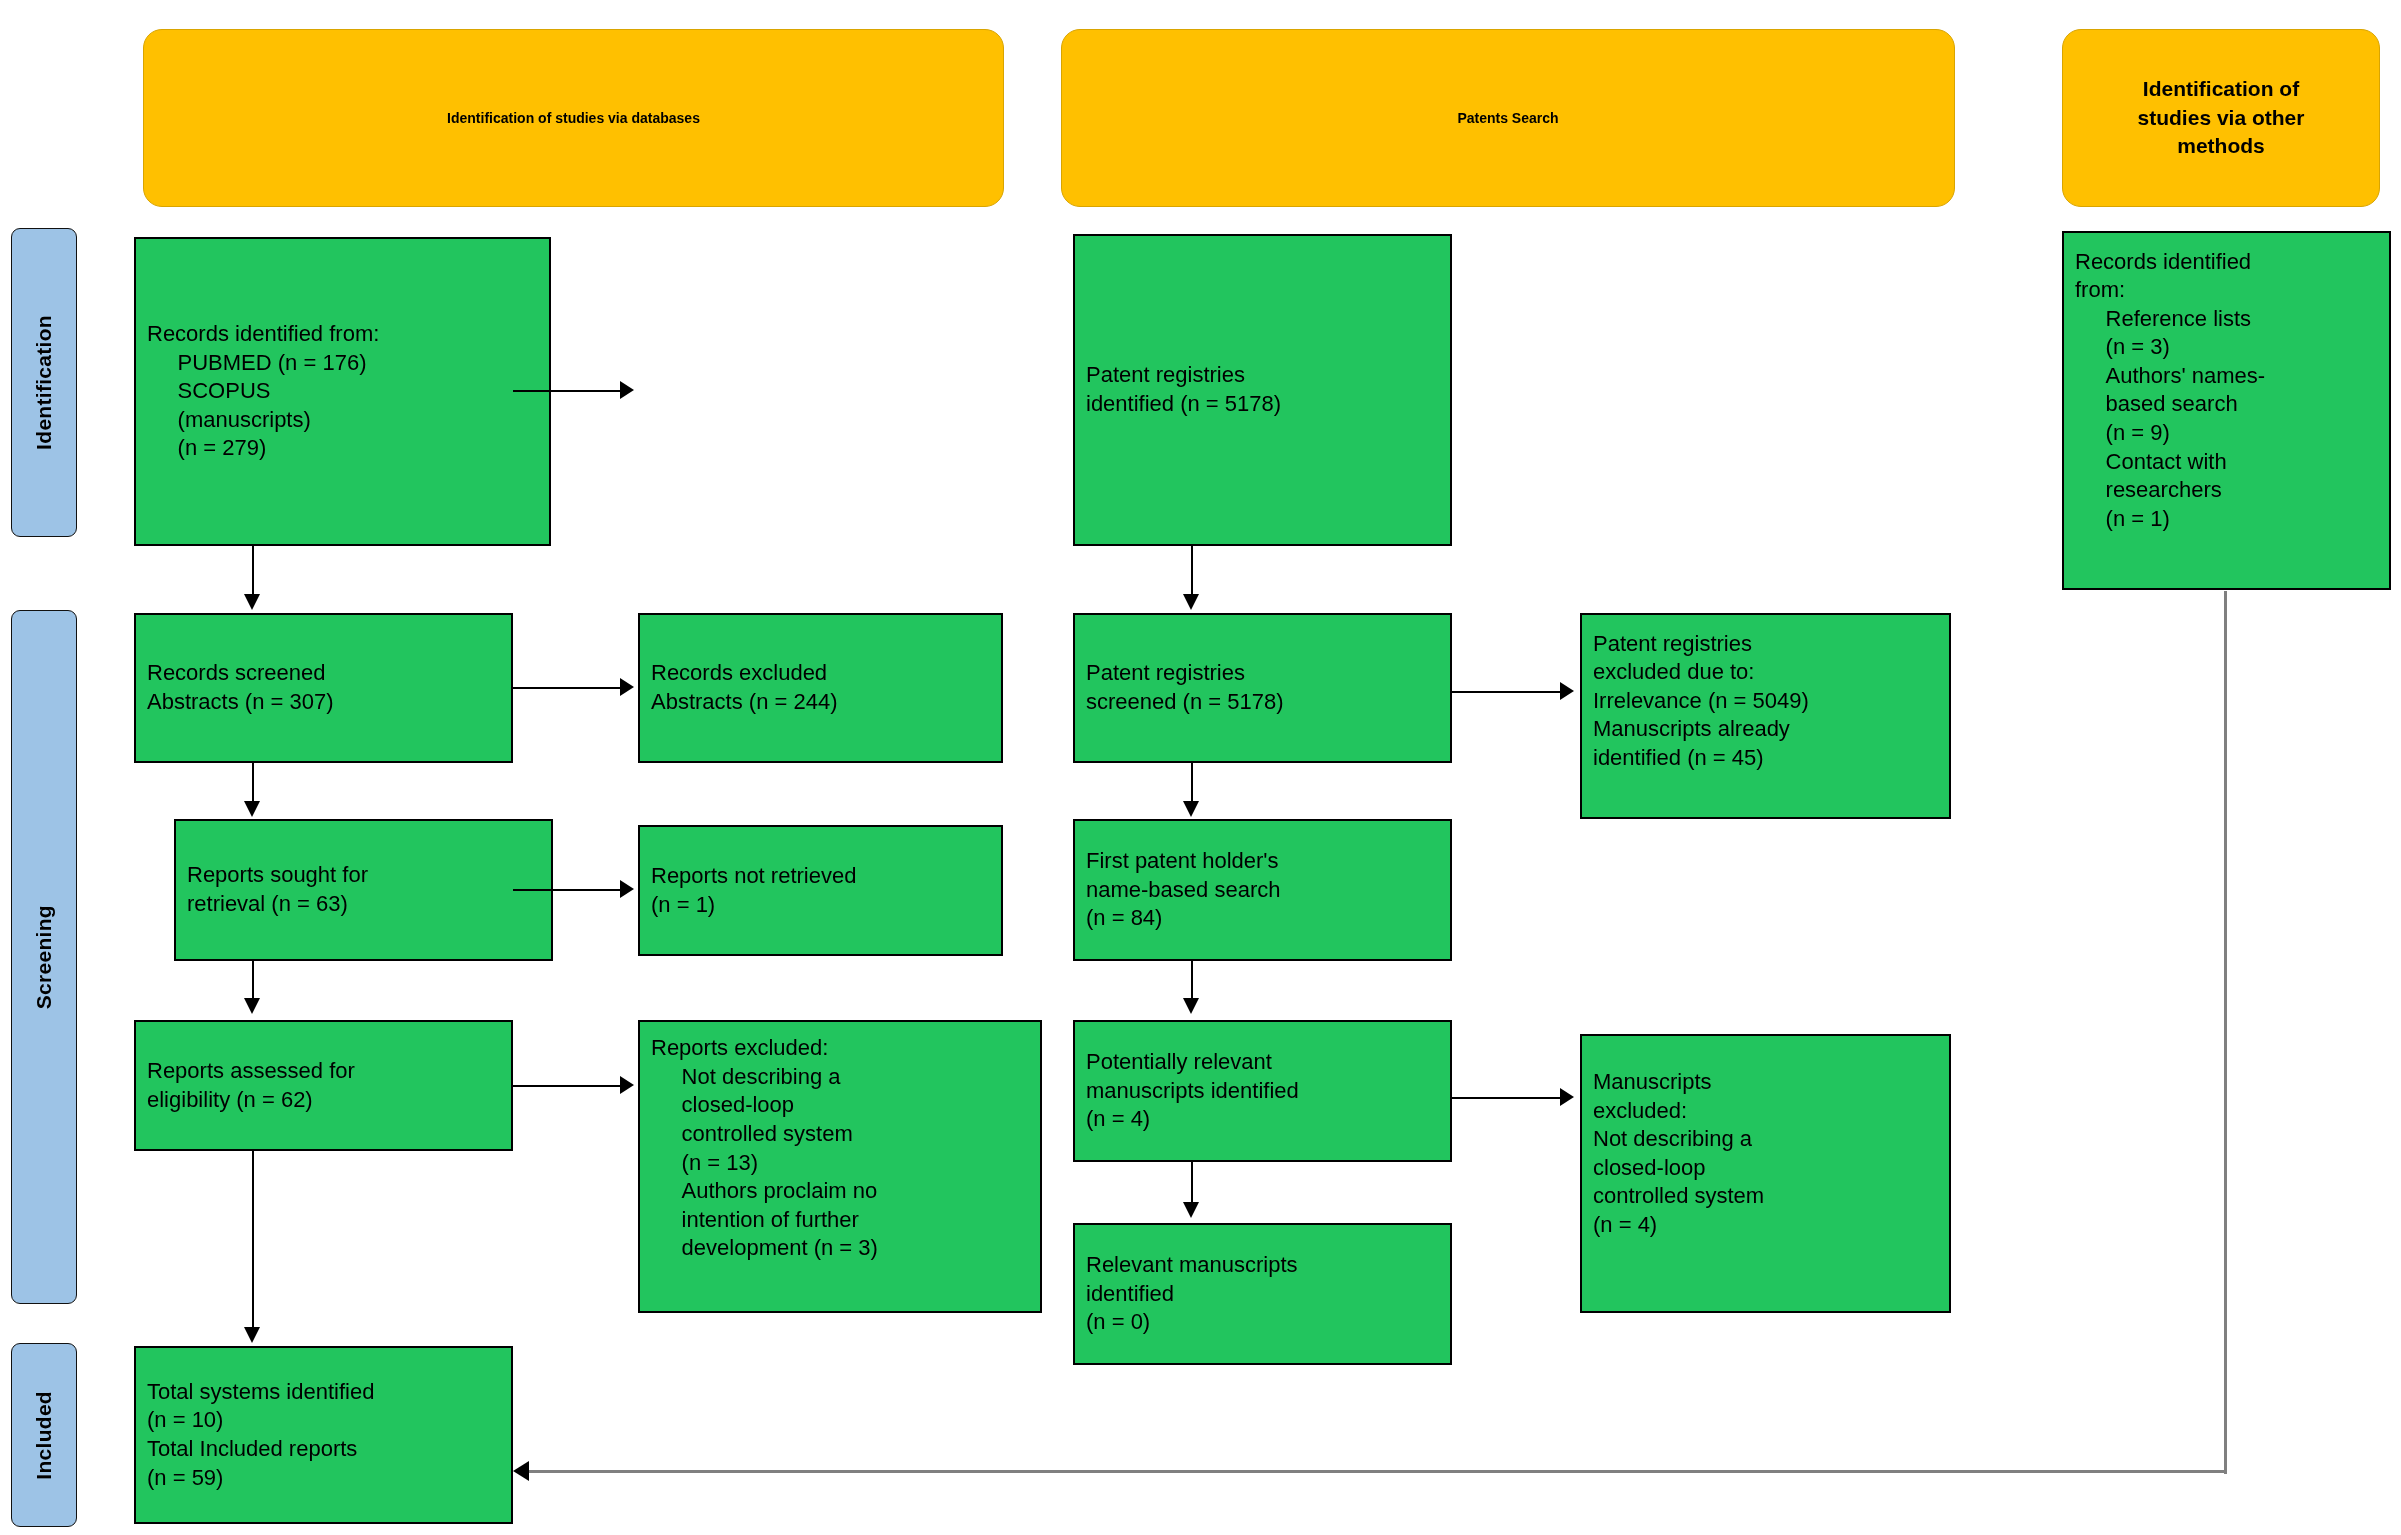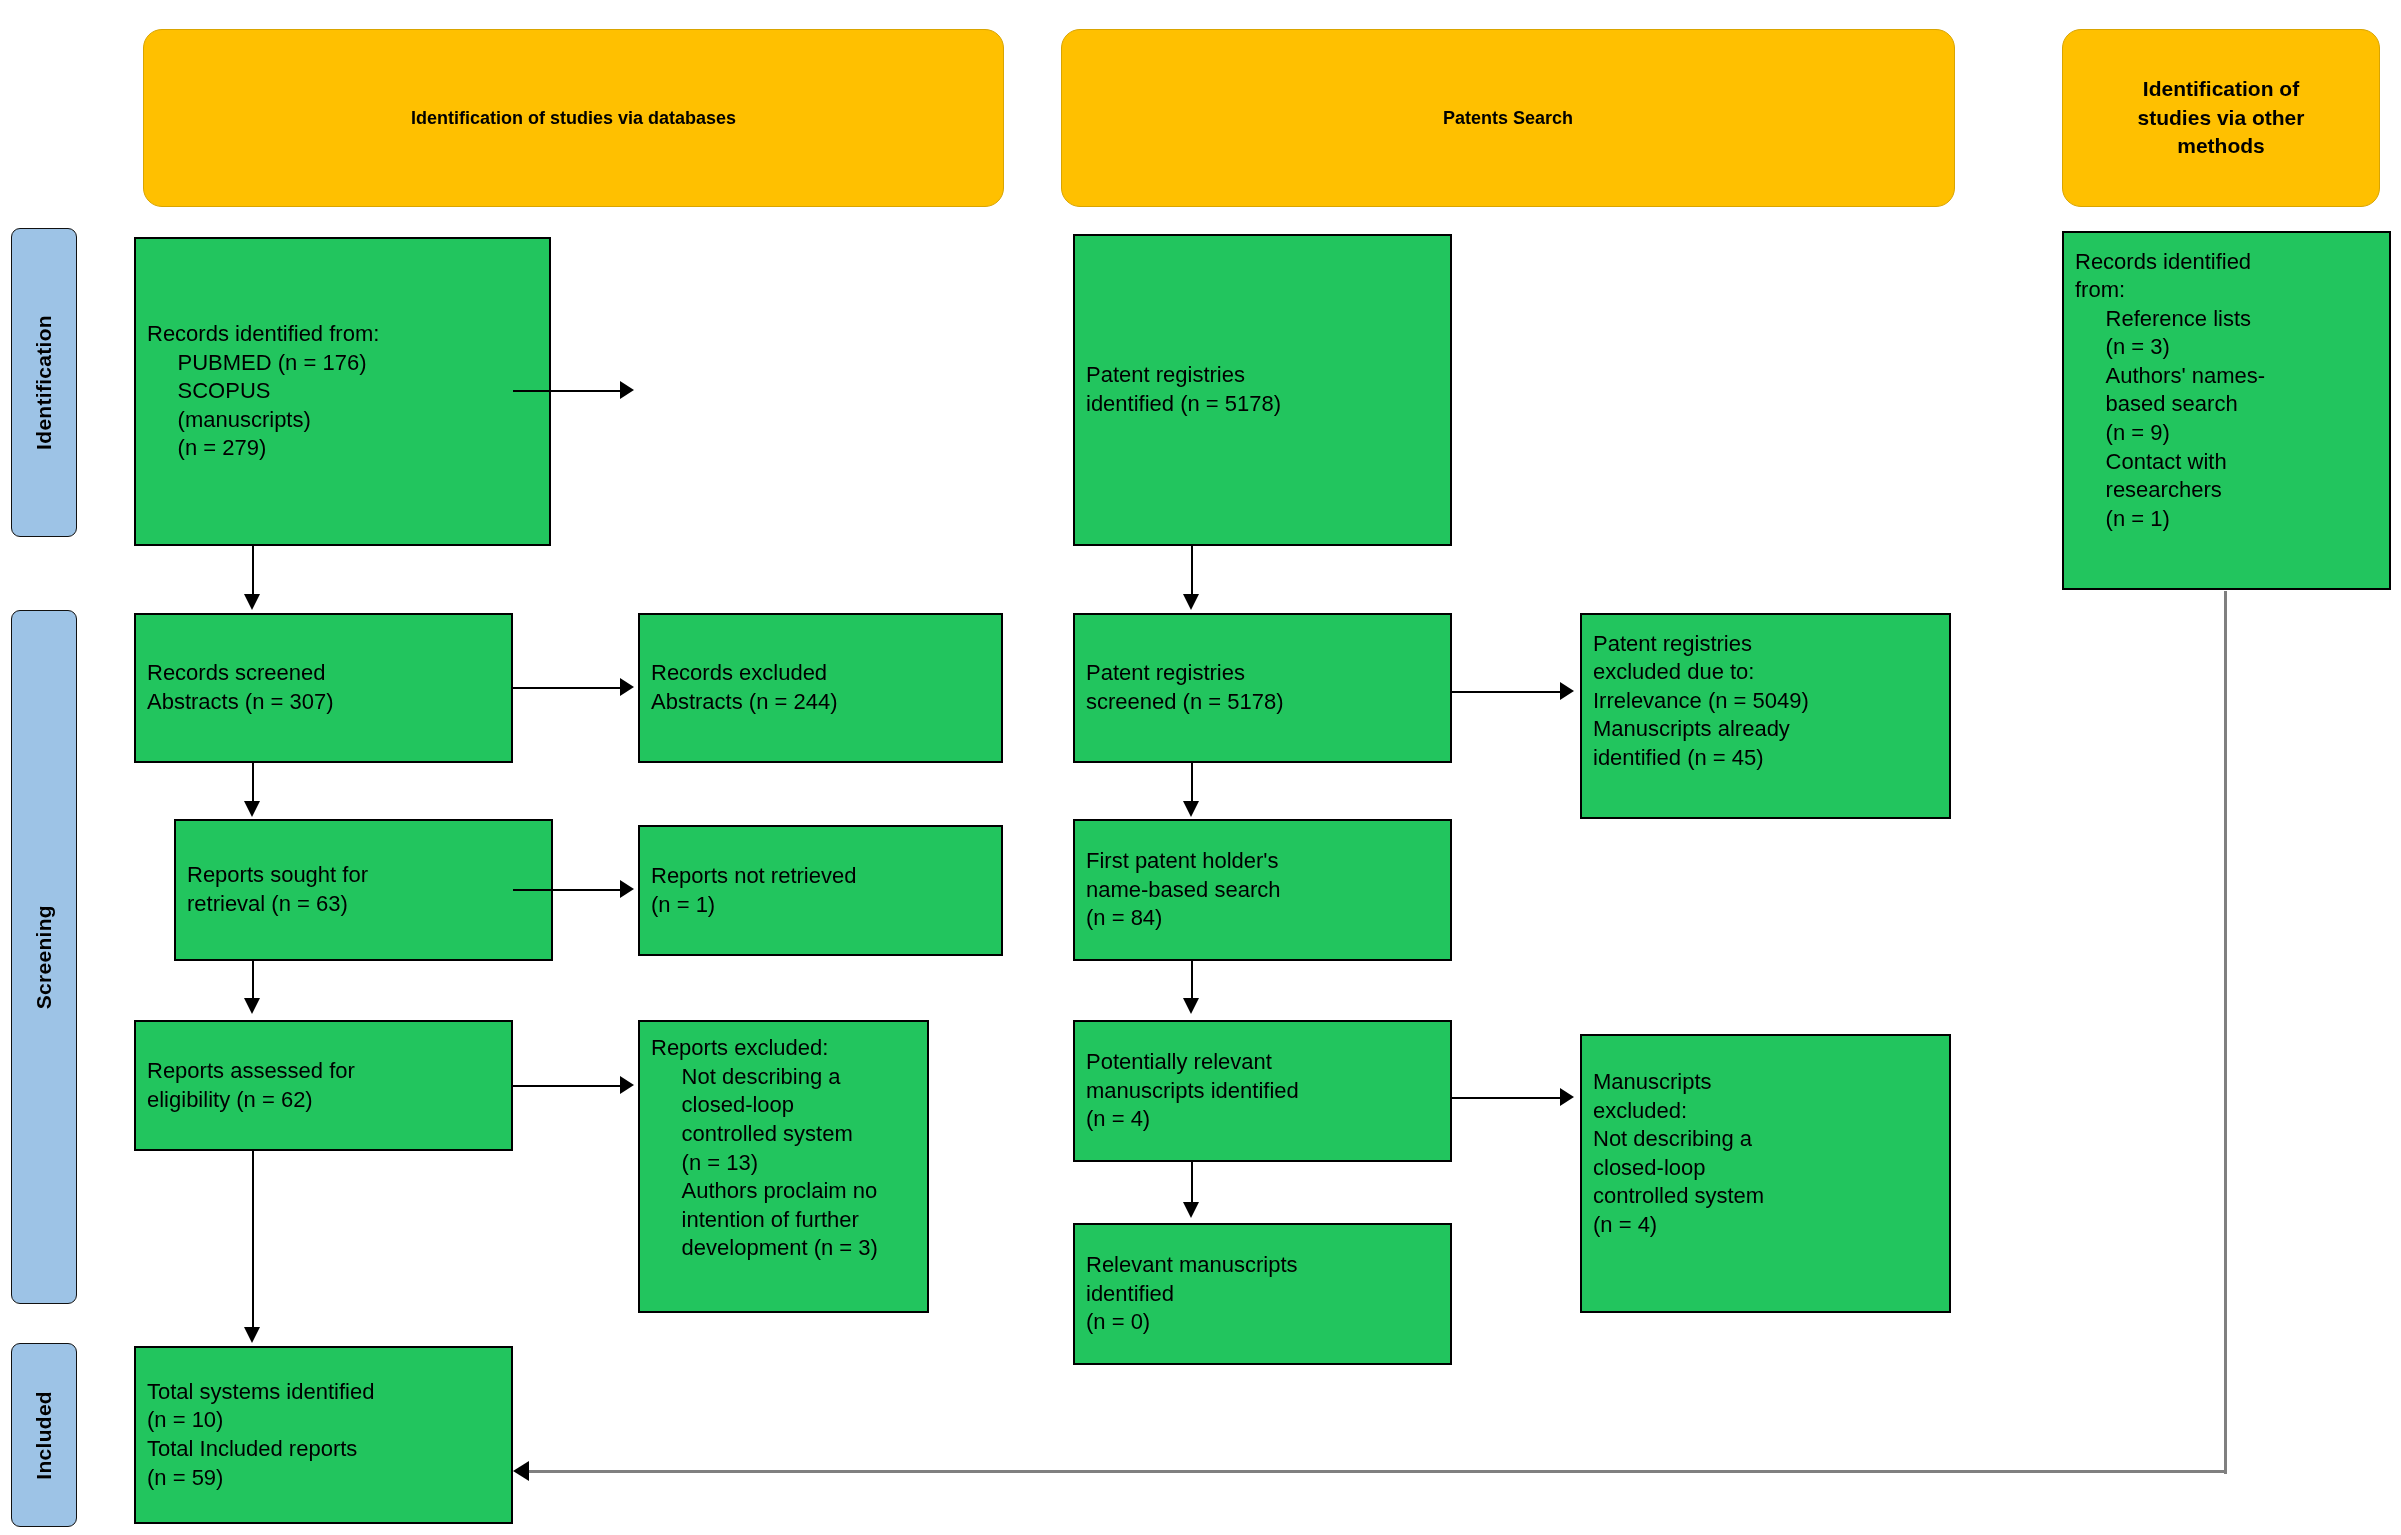--- a/index.html
+++ b/index.html
@@ -20,21 +20,21 @@
   .hdr{
     position:absolute;
     background:#FFC000;
     border:1.7px solid #D9A400;
     border-radius:19px;
     display:flex;
     align-items:center;
     justify-content:center;
     text-align:center;
     font-weight:bold;
-    font-size:18px;
+    font-size:14px;
     line-height:1.35;
     color:#000;
     box-sizing:border-box;
     padding:5.6px 14.5px;
   }
 
   
   .side{
     position:absolute;
     background:#9DC3E6;
@@ -162,21 +162,21 @@
   <div class="box" style="left:638px; top:825px; width:365px; height:131px;">
     <div class="txt">Reports not retrieved
 (n = 1)</div>
   </div>
 
   <div class="box" style="left:134px; top:1020px; width:379px; height:131px;">
     <div class="txt">Reports assessed for
 eligibility (n = 62)</div>
   </div>
 
-  <div class="box alignTop" style="left:638px; top:1020px; width:291px; height:293px; padding-top:12.3px;">
+  <div class="box alignTop" style="left:638px; top:1020px; width:404px; height:293px; padding-top:12.3px;">
     <div class="txt">Reports excluded:
      Not describing a
      closed-loop
      controlled system
      (n = 13)
      Authors proclaim no
      intention of further
      development (n = 3)</div>
   </div>
 

